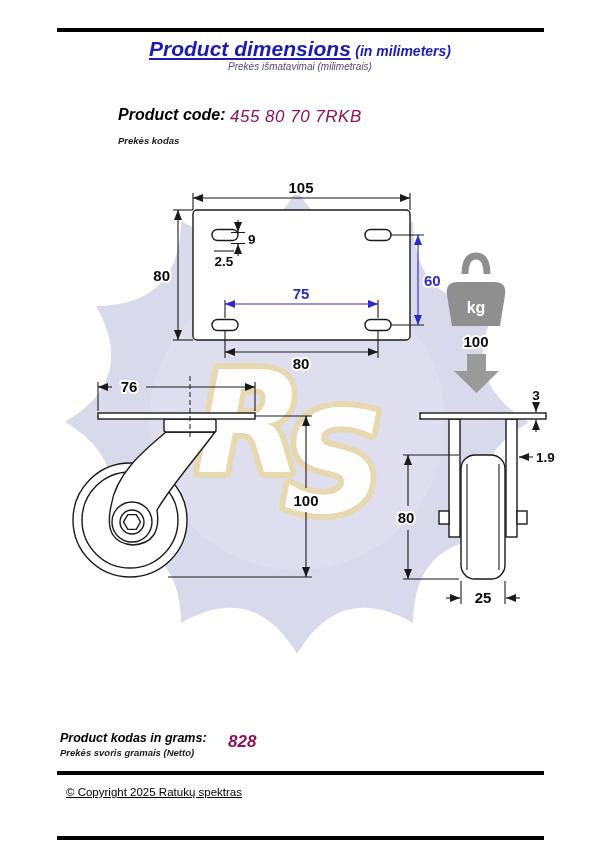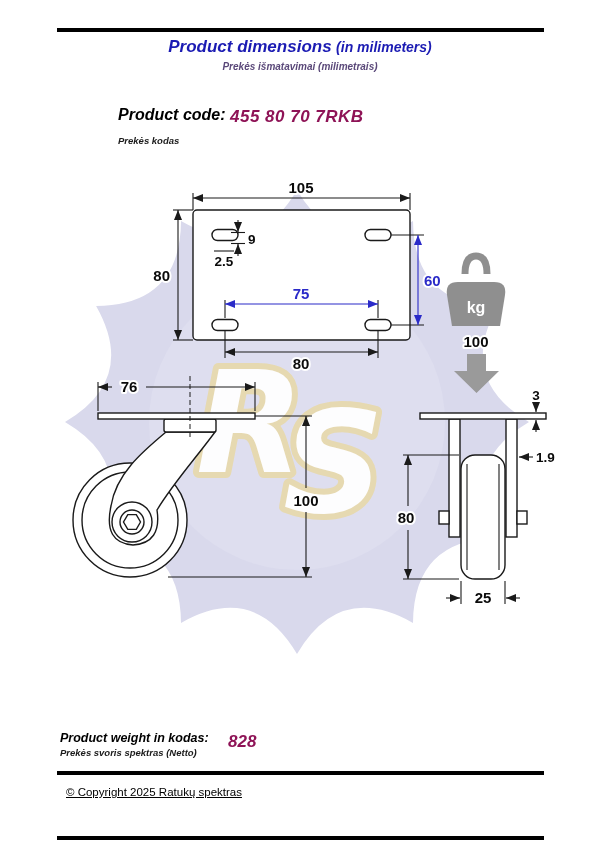--- a/index.html
+++ b/index.html
@@ -3,28 +3,28 @@
 <meta charset="utf-8">
 <style>
   html,body { margin:0; padding:0; background:#888; }
   .page { position:relative; width:600px; height:848px; background:#ffffff;
           font-family:"Liberation Sans", sans-serif; overflow:hidden; margin:0 auto; }
   .bar { position:absolute; left:57px; width:487px; height:4px; background:#000; }
   .bar-top { top:28px; } .bar-mid { top:771px; } .bar-bot { top:836px; }
 
   .title-line { position:absolute; top:37px; left:0; right:0; text-align:center;
                 color:#1b1bb3; font-weight:bold; font-style:italic; }
-  .title-main { font-size:17px; }
+  .title-main { font-size:21px;text-decoration:underline; }
   .title-note { font-size:14px; }
   .subtitle  { position:absolute; top:61px; left:0; right:0; text-align:center;
-               font-size:10px; font-weight:bold; font-style:italic; color:#5a4879; }
+               font-size:10px; font-weight:normal; font-style:italic; color:#5a4879; }
 
   .code-label    { position:absolute; left:118px; top:106px; font-weight:bold; font-style:italic; font-size:16px; color:#000; }
   .code-label-lt { position:absolute; left:118px; top:122px; font-weight:bold; font-style:italic; font-size:9.5px; color:#1a1a1a;margin-top:13px; }
-  .code-value    { position:absolute; left:230px; top:107px; font-weight:bold; font-style:italic;
+  .code-value    { position:absolute; left:230px; top:107px; font-weight:normal; font-style:italic;
                    font-size:17px; color:#8e1356; letter-spacing:.5px; }
 
   svg.drawing { position:absolute; top:160px; left:0; }
 
   .ol  { fill:none; stroke:#1a1a1a; stroke-width:1.4; }
   .olw { fill:#ffffff; stroke:#1a1a1a; stroke-width:1.4; }
   .dl  { stroke:#1a1a1a; stroke-width:1.1; fill:none; }
   .dlb { stroke:#2a2ac8; stroke-width:1.1; fill:none; }
   .dash{ stroke:#1a1a1a; stroke-width:1; stroke-dasharray:5 3; fill:none; }
   .dt  { font:bold 15px "Liberation Sans", sans-serif; fill:#0a0a0a; }
@@ -178,21 +178,21 @@
       <text class="dt" x="406" y="363" text-anchor="middle">80</text>
 
       <line class="dl" x1="461" y1="421" x2="461" y2="444"></line>
       <line class="dl" x1="505" y1="421" x2="505" y2="444"></line>
       <line class="dl" x1="446" y1="438" x2="460" y2="438" marker-end="url(#mb)"></line>
       <line class="dl" x1="520" y1="438" x2="506" y2="438" marker-end="url(#mb)"></line>
       <text class="dt" x="483" y="443" text-anchor="middle">25</text>
     </g>
   </svg>
 
-  <div class="weight-label">Product weight in kodas:</div>
-  <div class="weight-label-lt">Prekės svoris spektras (Netto)</div>
+  <div class="weight-label">Product kodas in grams:</div>
+  <div class="weight-label-lt">Prekės svoris gramais (Netto)</div>
   <div class="weight-value">828</div>
 
   <div class="bar bar-mid"></div>
   <div class="copyright">© Copyright 2025 Ratukų spektras</div>
   <div class="bar bar-bot"></div>
 
 </div>
 
 </body></html>

